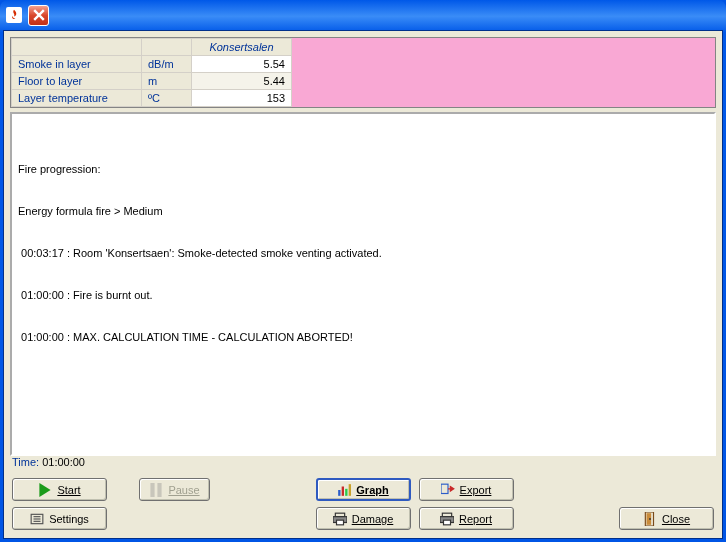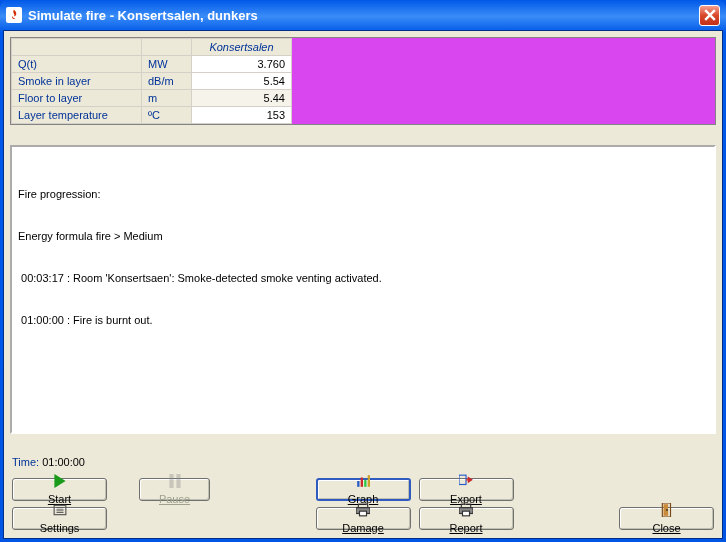--- a/index.html
+++ b/index.html
@@ -58,22 +58,22 @@
       flex: 1;
       margin: 0 3px 3px 3px;
       background: #ece9d8;
       border: 1px solid #002f8a;
       display: flex;
       flex-direction: column;
       padding: 6px;
     }
     .table-panel {
       border: 1px solid #848484;
-      background: #d946ef;
-      margin-bottom: 20px;
+      background: #f9a8d4;
+      margin-bottom: 4px;
     }
     table.data {
       border-collapse: collapse;
       width: auto;
     }
     table.data th, table.data td {
       border: 1px solid #d4d0c8;
       padding: 2px 6px;
       font-size: 11px;
       height: 17px;
@@ -103,30 +103,30 @@
     }
     table.data tr.alt td.val { background: #f5f3ea; }
     .corner {
       background: #ece9d8;
       width: 130px;
     }
     .log-panel {
       flex: 1;
       border: 2px inset #fff;
       background: white;
-      padding: 12px 6px;
+      padding: 20px 6px;
       font-size: 11px;
       color: #000;
       line-height: 14px;
       overflow: auto;
       white-space: pre-wrap;
     }
     .log-line { display: block; }
     .time-row {
-      padding: 22px 2px 6px 2px;
+      padding: 0 2px 6px 2px;
       color: #003399;
     }
     .time-row .time-val { color: #000; }
     .button-area {
       display: grid;
       grid-template-columns: 95px 95px 1fr 95px 95px 1fr 95px;
       grid-template-rows: auto auto;
       gap: 6px 8px;
       padding: 4px 2px 2px 2px;
     }
@@ -138,25 +138,25 @@
       border: 1px solid #707070;
       border-radius: 3px;
       box-shadow: inset 1px 1px 0 #fff, inset -1px -1px 0 #c0c0b0;
       display: flex;
       align-items: center;
       justify-content: center;
       gap: 5px;
       cursor: pointer;
       padding: 8px 6px;
       color: #000;
-      flex-direction: column;
     }
     button.xp.default {
       border: 2px solid #2f5ac0;
       box-shadow: inset 1px 1px 0 #fff, inset -1px -1px 0 #c0c0b0, 0 0 0 1px #89ade4 inset;
+      font-weight: bold;
     }
     button.xp:disabled {
       color: #a0a090;
       cursor: default;
       margin-left: 24px;
     }
     button.xp:disabled .btn-icon { opacity: 0.35; }
     .btn-icon { display: inline-flex; width:14px; height:14px; align-items:center; justify-content:center; }
     .u { text-decoration: underline; }
     .btn-label { display:inline; }
@@ -164,42 +164,36 @@
 </head>
 <body>
 
 <div class="window">
   <div class="titlebar">
     <div class="icon">
       <svg viewBox="0 0 16 16">
           <path d="M8 1 C5 5 10 6 8 10 C12 9 12 4 8 1 Z M6 9 C4 12 8 15 10 12 C8 13 6 11 6 9 Z" fill="#d62b00"></path>
         </svg>
     </div>
-    <div class="title">Simulate fire - Konsertsalen, dunkers</div>
     <div class="close-btn">
       <svg viewBox="0 0 10 10">
           <path d="M1 1 L9 9 M9 1 L1 9" stroke="white" stroke-width="2"></path>
         </svg>
     </div>
   </div>
 
   <div class="client">
 
     <div class="table-panel">
       <table class="data">
         <tbody>
             <tr>
           <th class="corner"></th>
           <th class="corner" style="width:50px"></th>
           <th>Konsertsalen</th>
-        </tr>
-        <tr>
-          <td class="label">Q(t)</td>
-          <td class="unit">MW</td>
-          <td class="val">3.760</td>
         </tr>
         <tr>
           <td class="label">Smoke in layer</td>
           <td class="unit">dB/m</td>
           <td class="val">5.54</td>
         </tr>
         <tr class="alt">
           <td class="label">Floor to layer</td>
           <td class="unit">m</td>
           <td class="val">5.44</td>
@@ -211,20 +205,21 @@
         </tr>
       </tbody>
         </table>
     </div>
 
     <div class="log-panel">
       <span class="log-line">Fire progression:</span>
       <span class="log-line">Energy formula fire &gt; Medium</span>
       <span class="log-line"> 00:03:17 : Room 'Konsertsaen': Smoke-detected smoke venting activated.</span>
       <span class="log-line"> 01:00:00 : Fire is burnt out.</span>
+      <span class="log-line"> 01:00:00 : MAX. CALCULATION TIME - CALCULATION ABORTED!</span>
     </div>
 
     <div class="time-row">
       <span>Time: </span><span class="time-val">01:00:00</span>
     </div>
 
     <div class="button-area">
 
       <button class="xp">
         <span class="btn-icon">

